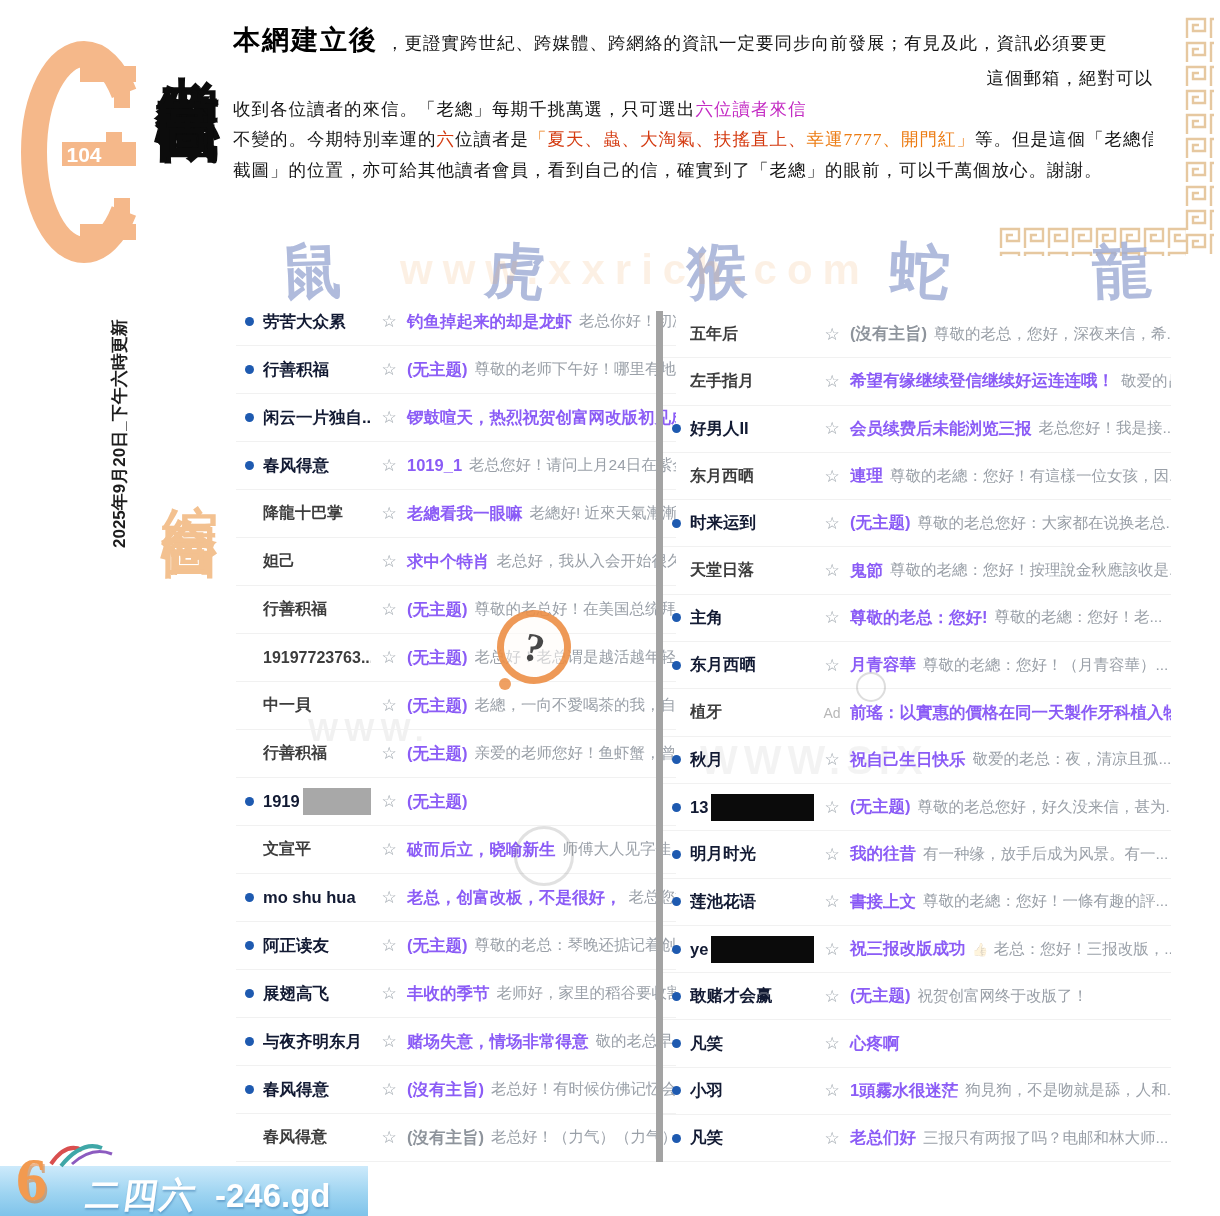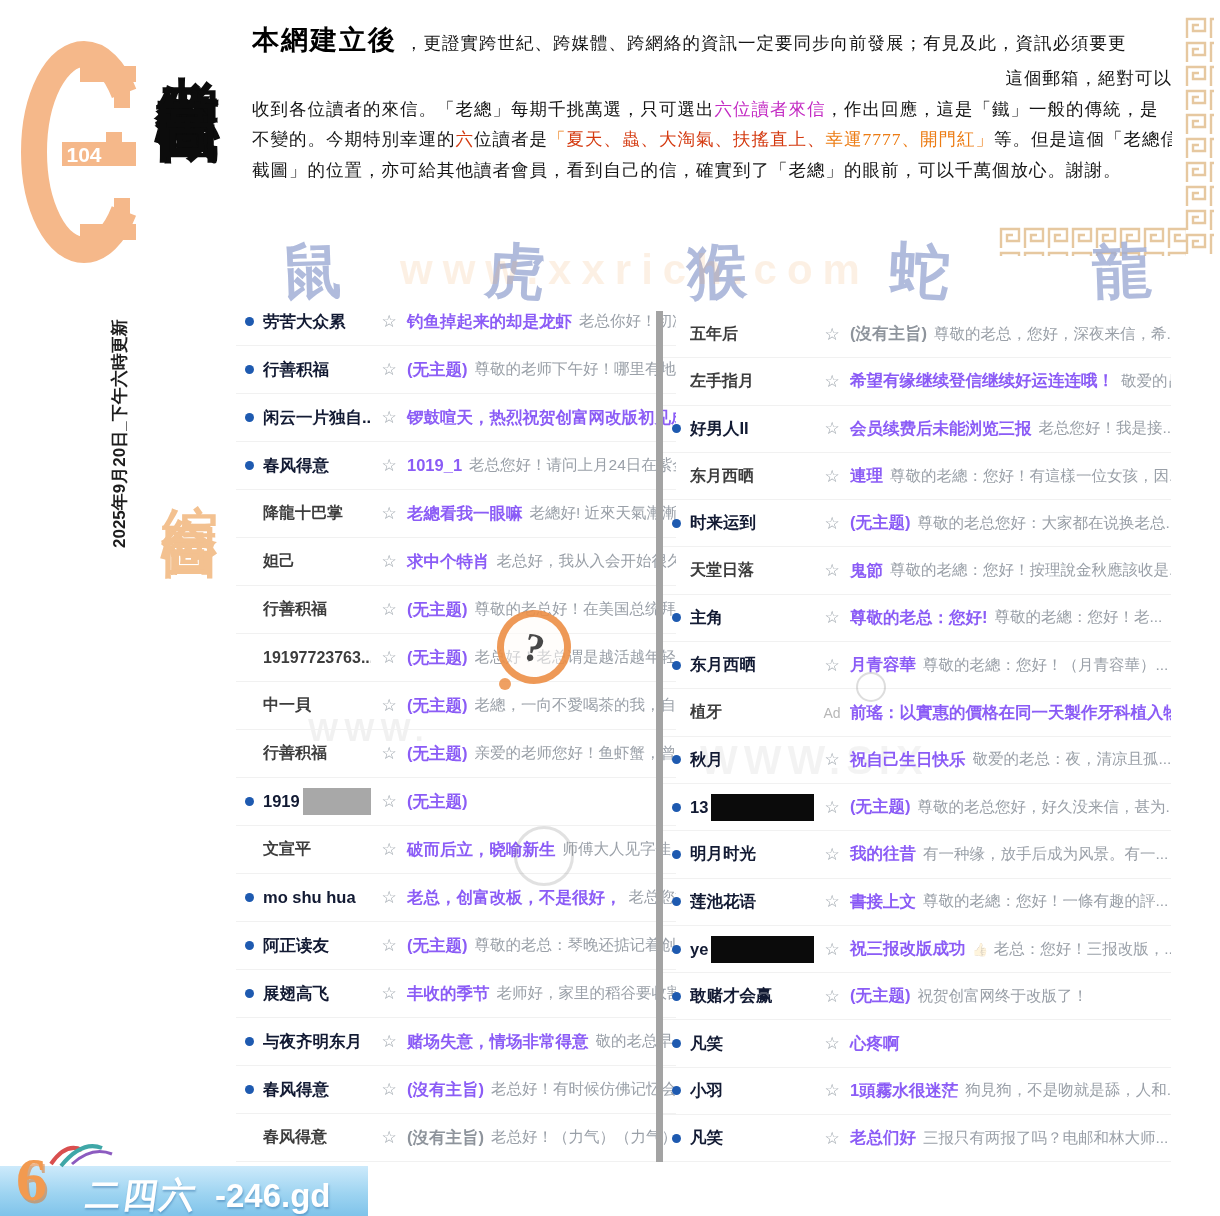--- a/index.html
+++ b/index.html
@@ -20,21 +20,21 @@
     writing-mode:vertical-rl;text-orientation:upright;
     font-family:"Liberation Serif",serif;font-weight:700;font-size:56px;letter-spacing:12px;
     color:#f3c190;
   }
   .vdate{
     position:absolute;left:108px;top:548px;width:272px;
     transform:rotate(-90deg);transform-origin:0 0;
     font-size:17px;font-weight:600;color:#1c1c1c;white-space:nowrap;
   }
   
-  .hdr{position:absolute;left:233px;top:20px;width:920px;font-family:"Liberation Serif",serif;margin-left:19px;}
+  .hdr{position:absolute;left:233px;top:20px;width:920px;font-family:"Liberation Serif",serif;}
   .hline{white-space:nowrap;font-size:17.5px;line-height:30.5px;letter-spacing:1px;
     display:flex;align-items:baseline;overflow:hidden;color:#151515;}
   .hline.first{line-height:40px;}
   .hline .sp{flex:1;}
   .seg-n{}
   .seg-big{font-size:27px;font-weight:900;letter-spacing:2px;margin-right:8px;color:#000;}
   .seg-mag{color:#c32ac3;}
   .seg-red{color:#d43a10;}
   .seg-org{color:#ec7b12;}
   
@@ -117,21 +117,20 @@
       <span class="seg-big">本網建立後</span>
       <span class="seg-n">，更證實跨世紀、跨媒體、跨網絡的資訊一定要同步向前發展；有見及此，資訊必須要更</span>
     </div>
     <div class="hline">
       <span class="sp"></span>
       <span class="seg-n">這個郵箱，絕對可以</span>
     </div>
     <div class="hline">
       <span class="seg-n">收到各位讀者的來信。「老總」每期千挑萬選，只可選出</span>
       <span class="seg-mag">六位讀者來信</span>
-      <span class="seg-n">，作出回應，這是「鐵」一般的傳統，是</span>
     </div>
     <div class="hline">
       <span class="seg-n">不變的。今期特別幸運的</span>
       <span class="seg-red">六</span>
       <span class="seg-n">位讀者是</span>
       <span class="seg-org">「</span>
       <span class="seg-red">夏天、蟲、大淘氣、扶搖直上、</span>
       <span class="seg-org">幸運7777、開門紅</span>
       <span class="seg-org">」</span>
       <span class="seg-n">等。但是這個「老總信箱</span>

